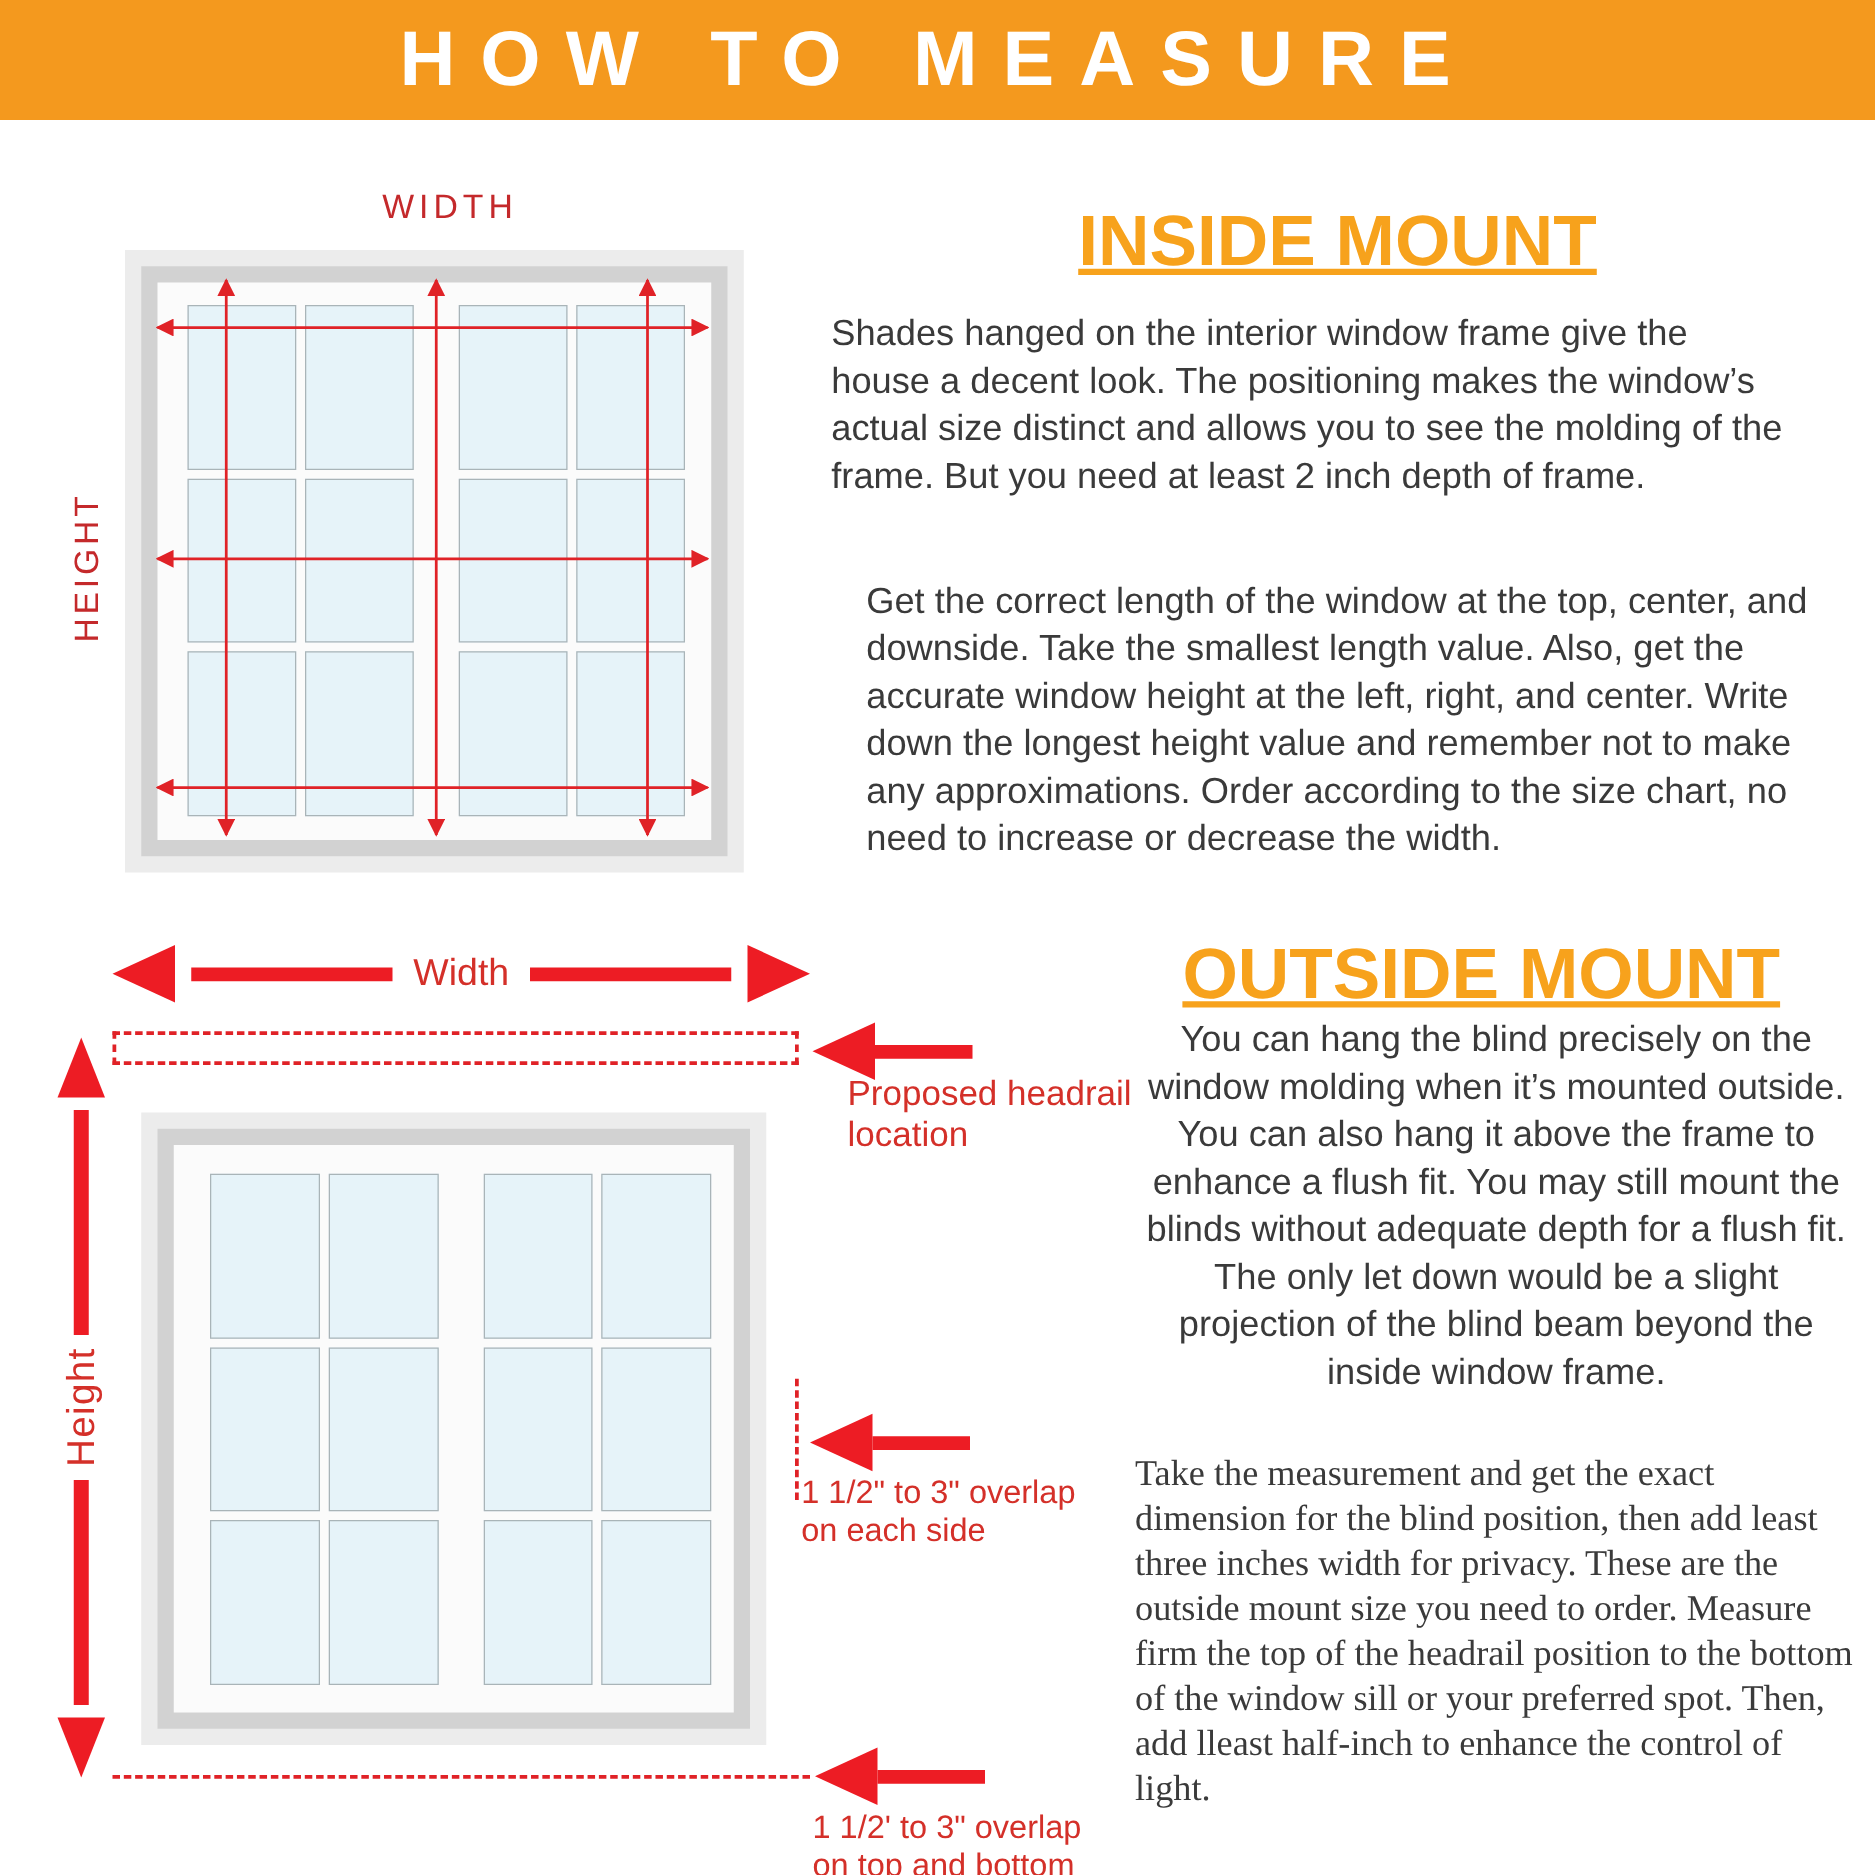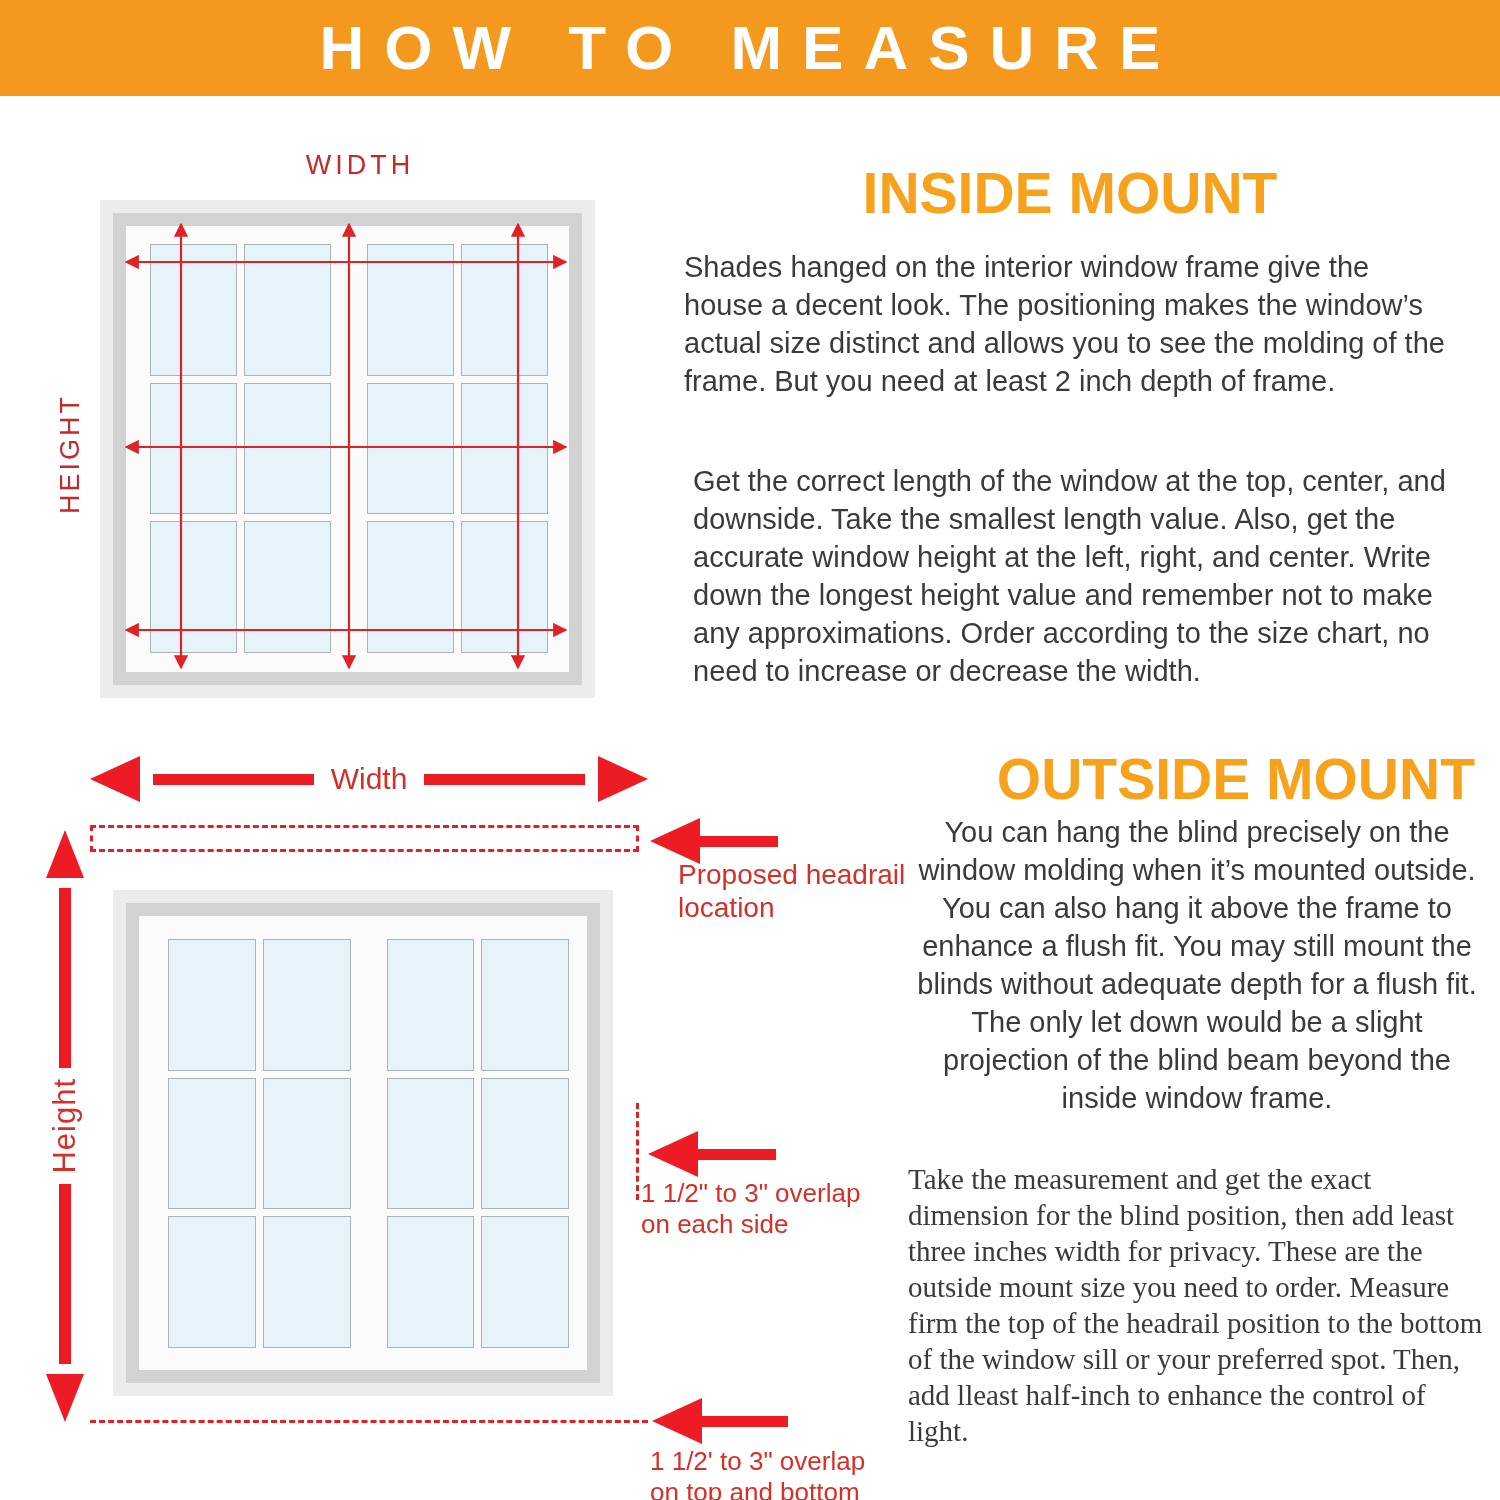--- a/index.html
+++ b/index.html
@@ -74,25 +74,25 @@
   .dashed-vline{position:absolute;left:636px;top:1103px;height:97px;width:0;border-left:3px dashed var(--thin_red);}
   .dashed-hline{position:absolute;left:90px;top:1420px;width:558px;height:0;border-top:3px dashed var(--thin_red);}
 
   
   .caption{position:absolute;color:var(--caption_red);}
   .headrail-cap{left:630px;top:858px;width:252px;font-size:28px;line-height:33px;margin-left:48px;}
   .side-cap{left:641px;top:1178px;width:234px;font-size:26px;line-height:31px;}
   .bottom-cap{left:650px;top:1446px;width:248px;font-size:26px;line-height:31px;}
 
   
-  .mount-title{position:absolute;text-align:center;color:var(--heading_orange);font-size:57px;font-weight:bold;}
+  .mount-title{position:absolute;text-align:center;color:var(--heading_orange);font-size:57px;font-weight:bold;text-decoration:underline;}
   .title-inside{left:690px;top:160px;width:760px;}
-  .title-outside{left:895px;top:746px;width:580px;text-align:right;}
+  .title-outside{left:895px;top:746px;width:580px;}
   .body-p{position:absolute;color:var(--body_text);font-size:29px;line-height:38px;}
-  .p1{left:684px;top:248px;width:762px;}
+  .p1{left:665px;top:248px;width:762px;}
   .p2{left:693px;top:462px;width:762px;}
   .p3{left:908px;top:813px;width:578px;text-align:center;}
   .p4{left:908px;top:1161px;width:585px;line-height:36px;font-family:Liberation Serif, serif;}
 </style>
 </head>
 <body>
 
 <div class="page">
 
   <header class="banner">

